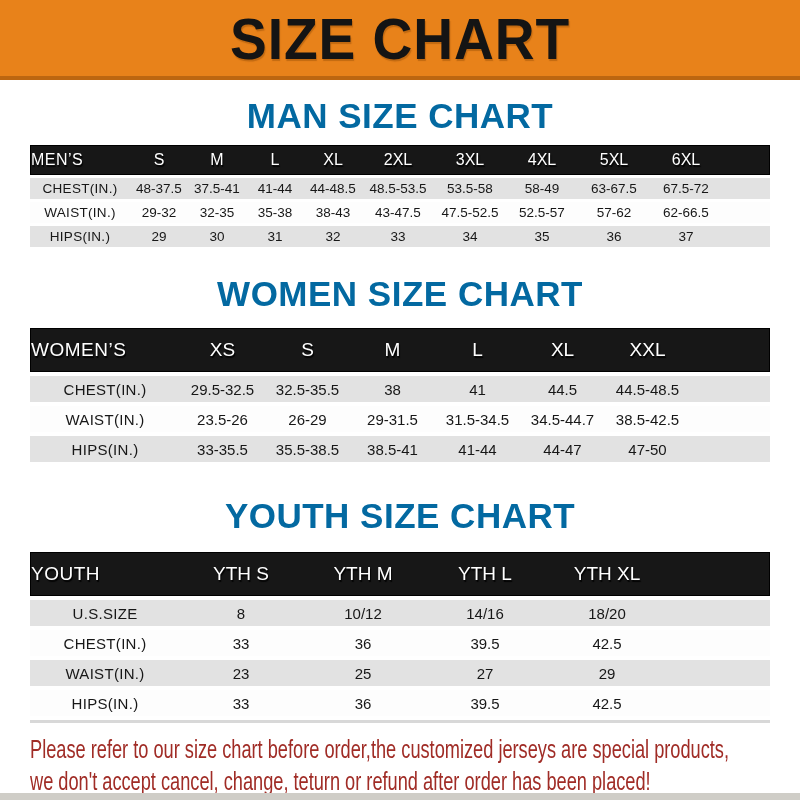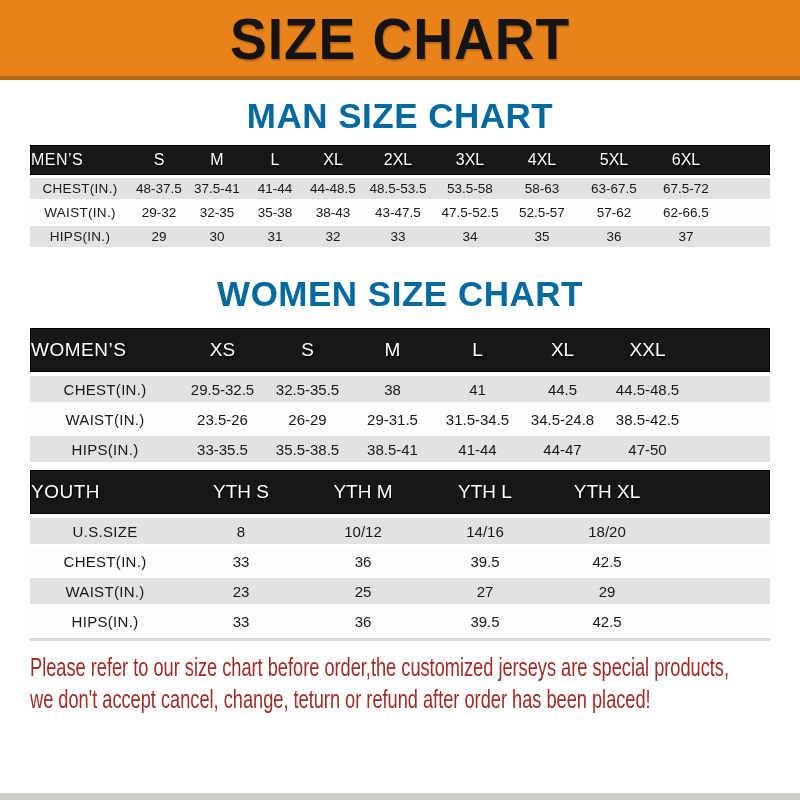--- a/index.html
+++ b/index.html
@@ -96,21 +96,21 @@
             </thead>
             <tbody>
               <tr class="alt">
                 <td class="rowlabel">CHEST(IN.)</td>
                 <td>48-37.5</td>
                 <td>37.5-41</td>
                 <td>41-44</td>
                 <td>44-48.5</td>
                 <td>48.5-53.5</td>
                 <td>53.5-58</td>
-                <td>58-63</td>
+                <td>58-49</td>
                 <td>63-67.5</td>
                 <td>67.5-72</td>
                 <td></td>
               </tr>
               <tr class="plain">
                 <td class="rowlabel">WAIST(IN.)</td>
                 <td>29-32</td>
                 <td>32-35</td>
                 <td>35-38</td>
                 <td>38-43</td>
@@ -165,40 +165,41 @@
                 <td>44.5</td>
                 <td>44.5-48.5</td>
                 <td></td>
               </tr>
               <tr class="plain">
                 <td class="rowlabel">WAIST(IN.)</td>
                 <td>23.5-26</td>
                 <td>26-29</td>
                 <td>29-31.5</td>
                 <td>31.5-34.5</td>
-                <td>34.5-24.8</td>
+                <td>34.5-44.7</td>
                 <td>38.5-42.5</td>
                 <td></td>
               </tr>
               <tr class="alt">
                 <td class="rowlabel">HIPS(IN.)</td>
                 <td>33-35.5</td>
                 <td>35.5-38.5</td>
                 <td>38.5-41</td>
                 <td>41-44</td>
                 <td>44-47</td>
                 <td>47-50</td>
                 <td></td>
               </tr>
             </tbody>
           </table>
         </div>
     </section>
 
     <section class="youth">
+      <h2 class="section-heading heading-youth">YOUTH SIZE CHART</h2>
       <div class="table-wrap">
           <table class="chart">
             <thead>
               <tr class="bar">
                 <th class="corner">YOUTH</th>
                 <th class="size">YTH S</th>
                 <th class="size">YTH M</th>
                 <th class="size">YTH L</th>
                 <th class="size">YTH XL</th>
                 <th class="spacer"></th>

